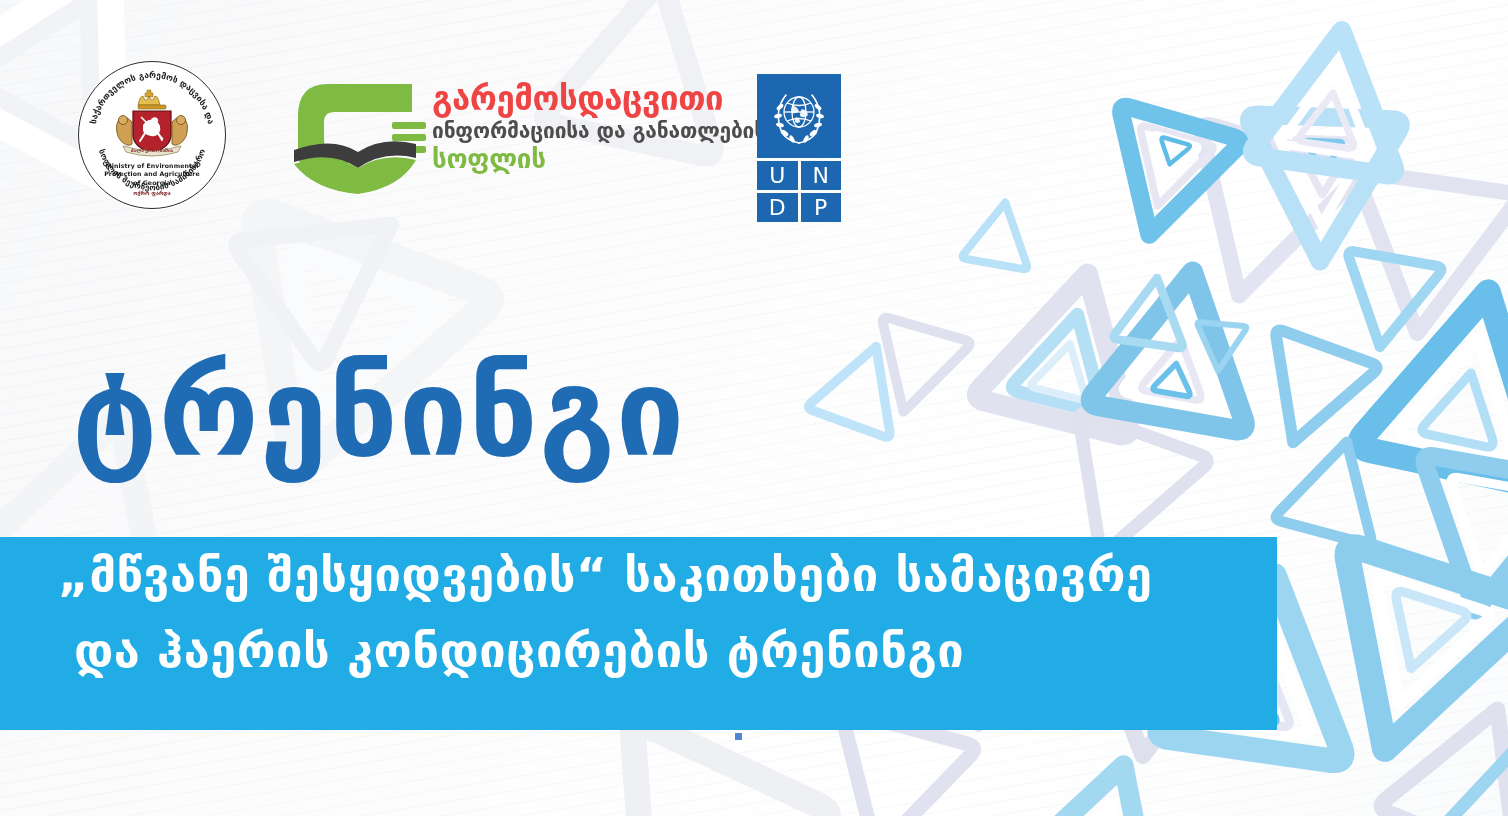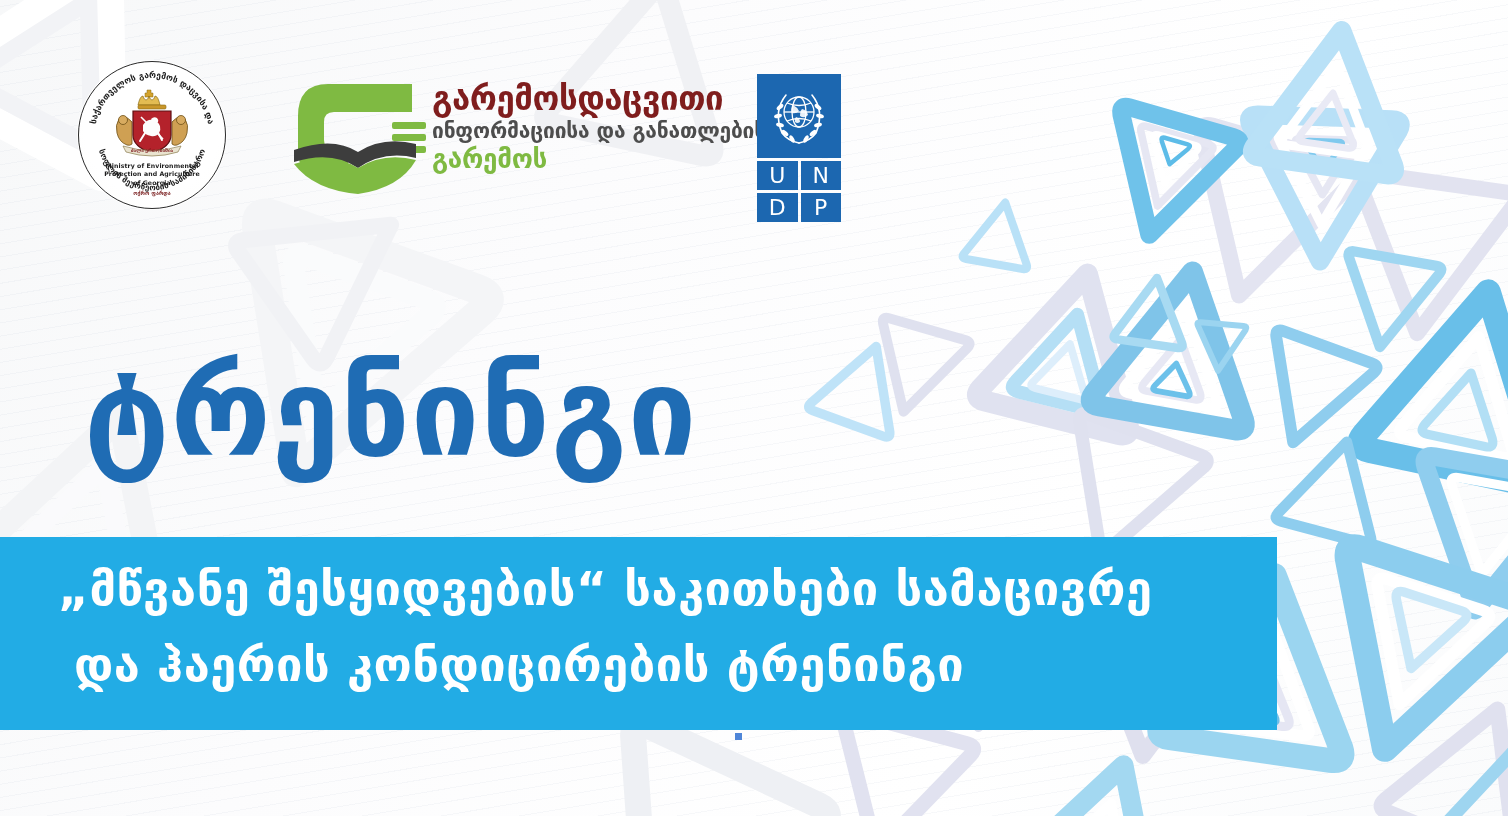--- a/index.html
+++ b/index.html
@@ -80,21 +80,21 @@
 
   
   .eco {
     position:absolute; left:288px; top:78px;
     width:430px; height:126px;
   }
   .eco .mark { position:absolute; left:0; top:0; width:140px; height:120px; }
   .eco .txt { position:absolute; left:144px; top:2px; width:286px; }
   .eco .l1 {
     font-family:"DejaVu Sans","Liberation Sans",sans-serif;
-    font-size:33px; font-weight:bold; color:#7f1d1d;
+    font-size:33px; font-weight:bold; color:#ef4444;
     letter-spacing:-0.5px; line-height:38px; white-space:nowrap;
   }
   .eco .l2 {
     font-size:21px; font-weight:bold; color:#4d4d4d;
     letter-spacing:-0.2px; line-height:26px; white-space:nowrap;
   }
   .eco .l3 {
     font-size:26px; font-weight:bold; color:#7fba42;
     letter-spacing:-0.3px; line-height:30px; white-space:nowrap;
   }
@@ -125,29 +125,28 @@
 
   
   .headline {
     position:absolute; left:72px; top:352px;
     font-size:122px; font-weight:bold;
     color:#1f6cb4;
     letter-spacing:1px;
     line-height:1;
     white-space:nowrap;
     font-family:"DejaVu Sans","Liberation Sans",sans-serif;
-    margin-left:12px;
   }
 
   
   .banner {
     position:absolute; left:0; top:537px;
     width:1277px; height:193px;
     background:#22ace5;
-    padding:14px 0 0 58px;
+    padding:0 0 0 58px;
   }
   .banner .bline {
     color:#ffffff;
     font-size:47px;
     font-weight:bold;
     letter-spacing:0.5px;
     line-height:76px;
     white-space:nowrap;
     font-family:"DejaVu Sans","Liberation Sans",sans-serif;
   }
@@ -550,21 +549,21 @@
           <path d="M70 74 Q95 58 128 66 L128 80 Q96 72 70 90 Z" fill="#3d3d3d"></path>
           <path d="M70 74 Q45 58 6 72 L6 84 Q44 72 70 90 Z" fill="#3d3d3d"></path>
 
           <path d="M70 90 Q96 74 128 82 Q112 110 70 116 Z" fill="#7fba42"></path>
           <path d="M70 90 Q44 74 6 86 Q26 112 70 116 Z" fill="#7fba42"></path>
         </svg>
       </div>
       <div class="txt">
         <div class="l1">გარემოსდაცვითი</div>
         <div class="l2">ინფორმაციისა და განათლების</div>
-        <div class="l3">გარემოს</div>
+        <div class="l3">სოფლის</div>
       </div>
     </div>
 
     <div class="undp">
       <div class="emblem">
         <svg width="66" height="66" viewBox="0 0 66 66">
           <g fill="none" stroke="#ffffff" stroke-width="1.3">
             <circle cx="33" cy="29" r="15"></circle>
             <ellipse cx="33" cy="29" rx="7" ry="15"></ellipse>
             <line x1="18" y1="29" x2="48" y2="29"></line>

